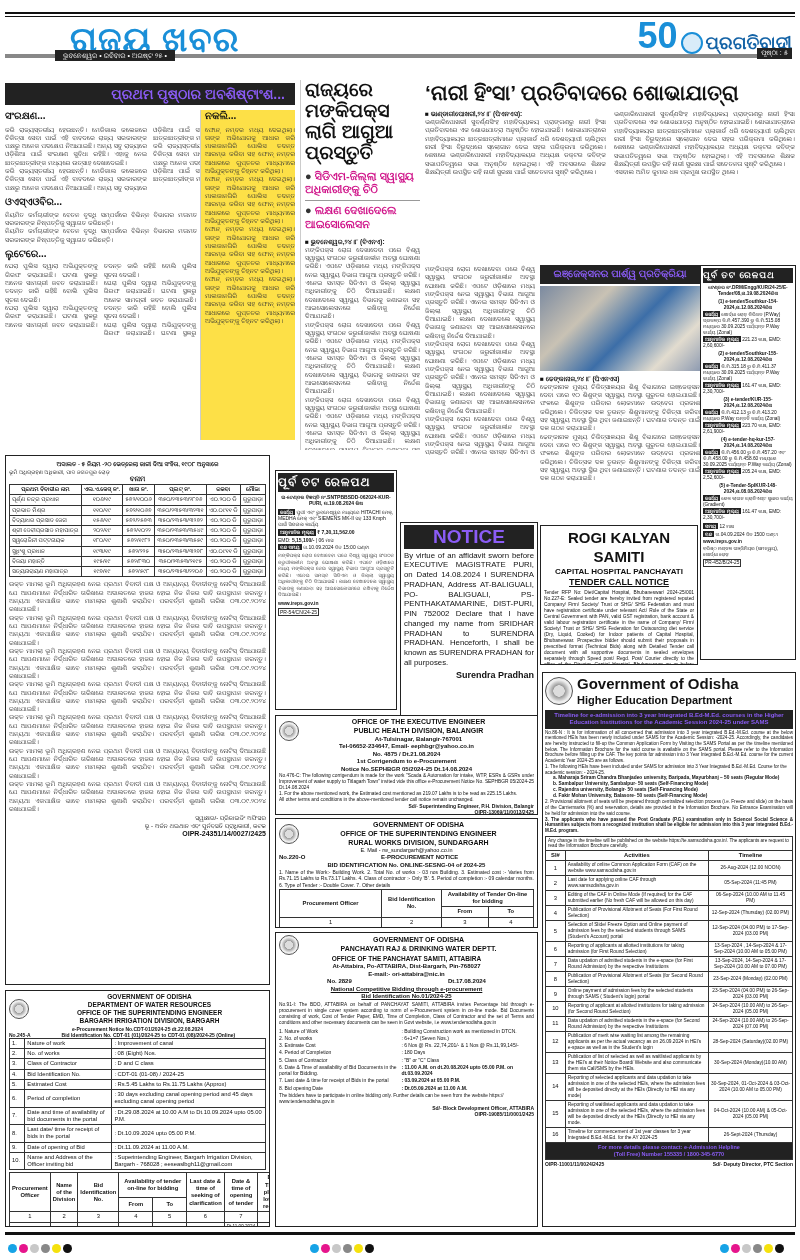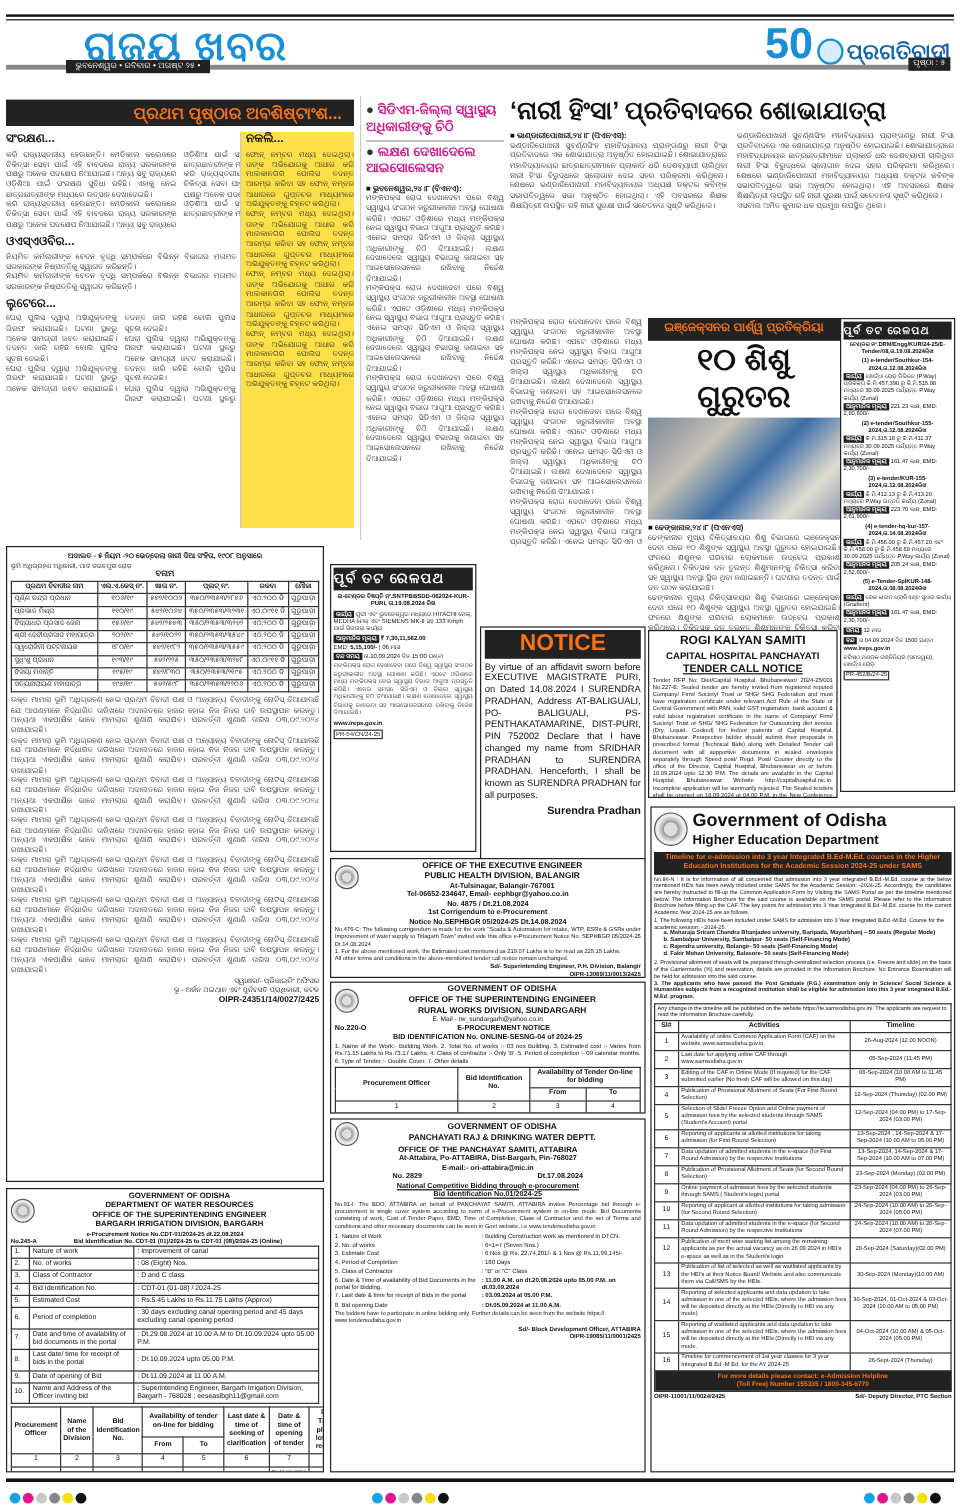--- a/index.html
+++ b/index.html
@@ -9,21 +9,21 @@
 .rule-top2{left:5px;right:5px;top:16px;height:1px;background:#111}
 .section-title{left:70px;top:18px;font-size:34px;font-weight:bold;color:#1a8fd8;letter-spacing:1px}
 .logo{right:8px;top:18px;display:flex;align-items:flex-end;gap:3px}
 .logo-50{font-size:36px;font-weight:bold;color:#1a8fd8;line-height:1}
 .logo-seal{width:22px;height:22px;border-radius:50%;border:2px solid #1a8fd8;background:#d9ecf9}
 .logo-name{font-size:18px;font-weight:bold;color:#1463a6}
 .dateline{left:55px;top:50px;width:120px;height:11px;background:#222;color:#fff;font-size:7px;text-align:center;line-height:11px}
 .greybar{top:54px;height:4px;background:#888}
 .pagebox{right:8px;top:48px;background:#222;color:#fff;font-size:7px;padding:1px 4px}
 .bodytext{color:#333;text-align:justify;font-size:6.4px;line-height:1.3}
-.hdr-black{background:#222;color:#f97316;font-weight:bold}
+.hdr-black{background:#222;color:#8b5cf6;font-weight:bold}
 .box{border:1.5px solid #222;background:#fff}
 table{border-collapse:collapse;width:100%}
 td,th{border:0.6px solid #333;padding:1px 2px;font-size:5.8px;vertical-align:middle}
 th{font-weight:bold;text-align:center}
 .center{text-align:center}
 .b{font-weight:bold}
 .u{text-decoration:underline}
 .rail-hdr{background:#222;color:#fff;font-weight:bold;font-size:12px;text-align:left;padding:2px 0;letter-spacing:1px}
 .rail-lbl{display:inline-block;background:#222;color:#fff;font-size:5px;padding:0 2px;font-weight:bold}
 .reg-dots{display:flex;gap:2px}
@@ -69,39 +69,39 @@
 </div>
 <div class="abs" style="left:200px;top:110px;width:95px;height:330px;overflow:hidden;background:#fde047;padding-left:4px;border-left:1px solid #ccc">
   <div class="b" style="font-size:10px;margin-bottom:3px">ନକଲି...</div>
   <p class="bodytext">ଫୋନ୍ ନମ୍ବର ମଧ୍ୟ ଦେଇଥିଲା। ତାଙ୍କ ଅଭିଯୋଗକୁ ଆଧାର କରି ମାଲକାନଗିରି ପୋଲିସ ତଦନ୍ତ ଆରମ୍ଭ କରିବା ସହ ଫୋନ୍ ନମ୍ବର ଆଧାରରେ ଗୁପ୍ତଚର ମାଧ୍ୟମରେ ଅଭିଯୁକ୍ତଙ୍କୁ ଚିହ୍ନଟ କରିଥିଲା।</p>
   <p class="bodytext">ଫୋନ୍ ନମ୍ବର ମଧ୍ୟ ଦେଇଥିଲା। ତାଙ୍କ ଅଭିଯୋଗକୁ ଆଧାର କରି ମାଲକାନଗିରି ପୋଲିସ ତଦନ୍ତ ଆରମ୍ଭ କରିବା ସହ ଫୋନ୍ ନମ୍ବର ଆଧାରରେ ଗୁପ୍ତଚର ମାଧ୍ୟମରେ ଅଭିଯୁକ୍ତଙ୍କୁ ଚିହ୍ନଟ କରିଥିଲା।</p>
   <p class="bodytext">ଫୋନ୍ ନମ୍ବର ମଧ୍ୟ ଦେଇଥିଲା। ତାଙ୍କ ଅଭିଯୋଗକୁ ଆଧାର କରି ମାଲକାନଗିରି ପୋଲିସ ତଦନ୍ତ ଆରମ୍ଭ କରିବା ସହ ଫୋନ୍ ନମ୍ବର ଆଧାରରେ ଗୁପ୍ତଚର ମାଧ୍ୟମରେ ଅଭିଯୁକ୍ତଙ୍କୁ ଚିହ୍ନଟ କରିଥିଲା।</p>
   <p class="bodytext">ଫୋନ୍ ନମ୍ବର ମଧ୍ୟ ଦେଇଥିଲା। ତାଙ୍କ ଅଭିଯୋଗକୁ ଆଧାର କରି ମାଲକାନଗିରି ପୋଲିସ ତଦନ୍ତ ଆରମ୍ଭ କରିବା ସହ ଫୋନ୍ ନମ୍ବର ଆଧାରରେ ଗୁପ୍ତଚର ମାଧ୍ୟମରେ ଅଭିଯୁକ୍ତଙ୍କୁ ଚିହ୍ନଟ କରିଥିଲା।</p>
 </div>
 
 <div class="abs" style="left:300px;top:80px;width:120px;height:370px;overflow:hidden;border-left:1px solid #ccc;padding-left:4px">
+  <div style="font-size:19px;line-height:1.1;font-weight:bold">ରାଜ୍ୟରେ ମଙ୍କିପକ୍ସ ଲାଗି ଆଗୁଆ ପ୍ରସ୍ତୁତି</div>
   <div style="margin-top:6px;font-size:11px;font-weight:bold;color:#d0158a;border-bottom:1px solid #999;padding-bottom:3px"><span style="color:#333">● </span><span>ସିଡିଏମ-ଜିଲ୍ଲା ସ୍ୱାସ୍ଥ୍ୟ ଅଧିକାରୀଙ୍କୁ ଚିଠି</span></div>
   <div style="margin-top:3px;font-size:11px;font-weight:bold;color:#d0158a"><span style="color:#333">● </span><span>ଲକ୍ଷଣ ଦେଖାଦେଲେ ଆଇସୋଲେସନ</span></div>
   <div class="b" style="margin-top:6px;font-size:6.5px">■ ଭୁବନେଶ୍ୱର,୨୪।୮ (ବିଏନଏ):</div>
   <p class="bodytext">ମଙ୍କିପକ୍ସ ରୋଗ ଦେଖାଦେବା ପରେ ବିଶ୍ୱ ସ୍ୱାସ୍ଥ୍ୟ ସଂଗଠନ ଜରୁରୀକାଳୀନ ଅବସ୍ଥା ଘୋଷଣା କରିଛି। ଏପଟେ ଓଡ଼ିଶାରେ ମଧ୍ୟ ମଙ୍କିପକ୍ସ ନେଇ ସ୍ୱାସ୍ଥ୍ୟ ବିଭାଗ ଆଗୁଆ ପ୍ରସ୍ତୁତି କରିଛି। ଏନେଇ ସମସ୍ତ ସିଡିଏମ ଓ ଜିଲ୍ଲା ସ୍ୱାସ୍ଥ୍ୟ ଅଧିକାରୀଙ୍କୁ ଚିଠି ଦିଆଯାଇଛି। ଲକ୍ଷଣ ଦେଖାଦେଲେ ସ୍ୱାସ୍ଥ୍ୟ ବିଭାଗକୁ ଜଣାଇବା ସହ ଆଇସୋଲେସନରେ ରଖିବାକୁ ନିର୍ଦ୍ଦେଶ ଦିଆଯାଇଛି।</p>
   <p class="bodytext">ମଙ୍କିପକ୍ସ ରୋଗ ଦେଖାଦେବା ପରେ ବିଶ୍ୱ ସ୍ୱାସ୍ଥ୍ୟ ସଂଗଠନ ଜରୁରୀକାଳୀନ ଅବସ୍ଥା ଘୋଷଣା କରିଛି। ଏପଟେ ଓଡ଼ିଶାରେ ମଧ୍ୟ ମଙ୍କିପକ୍ସ ନେଇ ସ୍ୱାସ୍ଥ୍ୟ ବିଭାଗ ଆଗୁଆ ପ୍ରସ୍ତୁତି କରିଛି। ଏନେଇ ସମସ୍ତ ସିଡିଏମ ଓ ଜିଲ୍ଲା ସ୍ୱାସ୍ଥ୍ୟ ଅଧିକାରୀଙ୍କୁ ଚିଠି ଦିଆଯାଇଛି। ଲକ୍ଷଣ ଦେଖାଦେଲେ ସ୍ୱାସ୍ଥ୍ୟ ବିଭାଗକୁ ଜଣାଇବା ସହ ଆଇସୋଲେସନରେ ରଖିବାକୁ ନିର୍ଦ୍ଦେଶ ଦିଆଯାଇଛି।</p>
   <p class="bodytext">ମଙ୍କିପକ୍ସ ରୋଗ ଦେଖାଦେବା ପରେ ବିଶ୍ୱ ସ୍ୱାସ୍ଥ୍ୟ ସଂଗଠନ ଜରୁରୀକାଳୀନ ଅବସ୍ଥା ଘୋଷଣା କରିଛି। ଏପଟେ ଓଡ଼ିଶାରେ ମଧ୍ୟ ମଙ୍କିପକ୍ସ ନେଇ ସ୍ୱାସ୍ଥ୍ୟ ବିଭାଗ ଆଗୁଆ ପ୍ରସ୍ତୁତି କରିଛି। ଏନେଇ ସମସ୍ତ ସିଡିଏମ ଓ ଜିଲ୍ଲା ସ୍ୱାସ୍ଥ୍ୟ ଅଧିକାରୀଙ୍କୁ ଚିଠି ଦିଆଯାଇଛି। ଲକ୍ଷଣ ଦେଖାଦେଲେ ସ୍ୱାସ୍ଥ୍ୟ ବିଭାଗକୁ ଜଣାଇବା ସହ ଆଇସୋଲେସନରେ ରଖିବାକୁ ନିର୍ଦ୍ଦେଶ ଦିଆଯାଇଛି।</p>
 </div>
 
 <div class="abs" style="left:425px;top:80px;width:370px;height:25px;font-size:21px;font-weight:bold;white-space:nowrap">‘ନାରୀ ହିଂସା’ ପ୍ରତିବାଦରେ ଶୋଭାଯାତ୍ରା</div>
 <div class="abs" style="left:425px;top:110px;width:370px;height:150px;overflow:hidden;columns:2;column-gap:8px">
   <div class="b" style="font-size:6.5px">■ ଭାଣ୍ଡାରୀପୋଖରୀ,୨୪।୮ (ପିଏନଏସ):</div>
   <p class="bodytext">ଭଣ୍ଡାରିପୋଖରୀ ସୁବର୍ଣ୍ଣସିଂହ ମହାବିଦ୍ୟାଳୟ ପ୍ରାଙ୍ଗଣରୁ ନାରୀ ହିଂସା ପ୍ରତିବାଦରେ ଏକ ଶୋଭାଯାତ୍ରା ଅନୁଷ୍ଠିତ ହୋଇଯାଇଛି। ଶୋଭାଯାତ୍ରାରେ ମହାବିଦ୍ୟାଳୟର ଛାତ୍ରଛାତ୍ରୀମାନେ ପ୍ଲାକାର୍ଡ ଧରି ଦେଶବ୍ୟାପୀ ଚାଲିଥିବା ନାରୀ ହିଂସା ବିରୁଦ୍ଧରେ ସ୍ଲୋଗାନ ଦେଇ ସହର ପରିକ୍ରମା କରିଥିଲେ। ଶେଷରେ ଭଣ୍ଡାରିପୋଖରୀ ମହାବିଦ୍ୟାଳୟର ଅଧ୍ୟକ୍ଷ ଡକ୍ଟର କବିଙ୍କ ସଭାପତିତ୍ୱରେ ସଭା ଅନୁଷ୍ଠିତ ହୋଇଥିଲା। ଏହି ଅବସରରେ ଶିକ୍ଷକ ଶିକ୍ଷୟିତ୍ରୀ ଉପସ୍ଥିତ ରହି ନାରୀ ସୁରକ୍ଷା ପାଇଁ ସଚେତନତା ସୃଷ୍ଟି କରିଥିଲେ।</p>
   <p class="bodytext">ଭଣ୍ଡାରିପୋଖରୀ ସୁବର୍ଣ୍ଣସିଂହ ମହାବିଦ୍ୟାଳୟ ପ୍ରାଙ୍ଗଣରୁ ନାରୀ ହିଂସା ପ୍ରତିବାଦରେ ଏକ ଶୋଭାଯାତ୍ରା ଅନୁଷ୍ଠିତ ହୋଇଯାଇଛି। ଶୋଭାଯାତ୍ରାରେ ମହାବିଦ୍ୟାଳୟର ଛାତ୍ରଛାତ୍ରୀମାନେ ପ୍ଲାକାର୍ଡ ଧରି ଦେଶବ୍ୟାପୀ ଚାଲିଥିବା ନାରୀ ହିଂସା ବିରୁଦ୍ଧରେ ସ୍ଲୋଗାନ ଦେଇ ସହର ପରିକ୍ରମା କରିଥିଲେ। ଶେଷରେ ଭଣ୍ଡାରିପୋଖରୀ ମହାବିଦ୍ୟାଳୟର ଅଧ୍ୟକ୍ଷ ଡକ୍ଟର କବିଙ୍କ ସଭାପତିତ୍ୱରେ ସଭା ଅନୁଷ୍ଠିତ ହୋଇଥିଲା। ଏହି ଅବସରରେ ଶିକ୍ଷକ ଶିକ୍ଷୟିତ୍ରୀ ଉପସ୍ଥିତ ରହି ନାରୀ ସୁରକ୍ଷା ପାଇଁ ସଚେତନତା ସୃଷ୍ଟି କରିଥିଲେ।</p>
   <p class="bodytext">ଏସବାଲ ଅମିତ କୁମାର ଧଳ ପ୍ରମୁଖ ଉପସ୍ଥିତ ଥିଲେ।</p>
 </div>
 
 <div class="abs" style="left:540px;top:265px;width:160px;height:260px;overflow:hidden">
   <div class="hdr-black" style="font-size:10px;text-align:center;padding:3px 0">ଇଞ୍ଜେକ୍ସନର ପାର୍ଶ୍ୱ ପ୍ରତିକ୍ରିୟା</div>
-  <div style="font-size:26px;font-weight:bold;text-align:center;line-height:1.2">୧୦ ଶିଶୁ ଗୁରୁତର</div>
   <div class="photo" style="height:85px;margin-top:2px"></div>
   <div class="b" style="margin-top:4px;font-size:6.5px">■ ଢେଙ୍କାନାଳ,୨୪।୮ (ପିଏନଏସ)</div>
   <p class="bodytext">ଢେଙ୍କାନାଳ ମୁଖ୍ୟ ଚିକିତ୍ସାଳୟର ଶିଶୁ ବିଭାଗରେ ଇଞ୍ଜେକ୍ସନ ଦେବା ପରେ ୧୦ ଶିଶୁଙ୍କ ସ୍ୱାସ୍ଥ୍ୟ ଅବସ୍ଥା ଗୁରୁତର ହୋଇଯାଇଛି। ଫଳରେ ଶିଶୁଙ୍କ ପରିବାର ଲୋକମାନେ ଉଦ୍‌ବେଗ ପ୍ରକାଶ କରିଥିଲେ। ଚିକିତ୍ସକ ଦଳ ତୁରନ୍ତ ଶିଶୁମାନଙ୍କୁ ଚିକିତ୍ସା କରିବା ସହ ସ୍ୱାସ୍ଥ୍ୟ ଅବସ୍ଥା ସ୍ଥିର ଥିବା ଜଣାଇଛନ୍ତି। ଘଟଣାର ତଦନ୍ତ ପାଇଁ ଦଳ ଗଠନ କରାଯାଇଛି।</p>
   <p class="bodytext">ଢେଙ୍କାନାଳ ମୁଖ୍ୟ ଚିକିତ୍ସାଳୟର ଶିଶୁ ବିଭାଗରେ ଇଞ୍ଜେକ୍ସନ ଦେବା ପରେ ୧୦ ଶିଶୁଙ୍କ ସ୍ୱାସ୍ଥ୍ୟ ଅବସ୍ଥା ଗୁରୁତର ହୋଇଯାଇଛି। ଫଳରେ ଶିଶୁଙ୍କ ପରିବାର ଲୋକମାନେ ଉଦ୍‌ବେଗ ପ୍ରକାଶ କରିଥିଲେ। ଚିକିତ୍ସକ ଦଳ ତୁରନ୍ତ ଶିଶୁମାନଙ୍କୁ ଚିକିତ୍ସା କରିବା ସହ ସ୍ୱାସ୍ଥ୍ୟ ଅବସ୍ଥା ସ୍ଥିର ଥିବା ଜଣାଇଛନ୍ତି। ଘଟଣାର ତଦନ୍ତ ପାଇଁ ଦଳ ଗଠନ କରାଯାଇଛି।</p>
 </div>
 <div class="abs" style="left:425px;top:265px;width:110px;height:190px;overflow:hidden">
   <p class="bodytext">ମଙ୍କିପକ୍ସ ରୋଗ ଦେଖାଦେବା ପରେ ବିଶ୍ୱ ସ୍ୱାସ୍ଥ୍ୟ ସଂଗଠନ ଜରୁରୀକାଳୀନ ଅବସ୍ଥା ଘୋଷଣା କରିଛି। ଏପଟେ ଓଡ଼ିଶାରେ ମଧ୍ୟ ମଙ୍କିପକ୍ସ ନେଇ ସ୍ୱାସ୍ଥ୍ୟ ବିଭାଗ ଆଗୁଆ ପ୍ରସ୍ତୁତି କରିଛି। ଏନେଇ ସମସ୍ତ ସିଡିଏମ ଓ ଜିଲ୍ଲା ସ୍ୱାସ୍ଥ୍ୟ ଅଧିକାରୀଙ୍କୁ ଚିଠି ଦିଆଯାଇଛି। ଲକ୍ଷଣ ଦେଖାଦେଲେ ସ୍ୱାସ୍ଥ୍ୟ ବିଭାଗକୁ ଜଣାଇବା ସହ ଆଇସୋଲେସନରେ ରଖିବାକୁ ନିର୍ଦ୍ଦେଶ ଦିଆଯାଇଛି।</p>
   <p class="bodytext">ମଙ୍କିପକ୍ସ ରୋଗ ଦେଖାଦେବା ପରେ ବିଶ୍ୱ ସ୍ୱାସ୍ଥ୍ୟ ସଂଗଠନ ଜରୁରୀକାଳୀନ ଅବସ୍ଥା ଘୋଷଣା କରିଛି। ଏପଟେ ଓଡ଼ିଶାରେ ମଧ୍ୟ ମଙ୍କିପକ୍ସ ନେଇ ସ୍ୱାସ୍ଥ୍ୟ ବିଭାଗ ଆଗୁଆ ପ୍ରସ୍ତୁତି କରିଛି। ଏନେଇ ସମସ୍ତ ସିଡିଏମ ଓ ଜିଲ୍ଲା ସ୍ୱାସ୍ଥ୍ୟ ଅଧିକାରୀଙ୍କୁ ଚିଠି ଦିଆଯାଇଛି। ଲକ୍ଷଣ ଦେଖାଦେଲେ ସ୍ୱାସ୍ଥ୍ୟ ବିଭାଗକୁ ଜଣାଇବା ସହ ଆଇସୋଲେସନରେ ରଖିବାକୁ ନିର୍ଦ୍ଦେଶ ଦିଆଯାଇଛି।</p>
   <p class="bodytext">ମଙ୍କିପକ୍ସ ରୋଗ ଦେଖାଦେବା ପରେ ବିଶ୍ୱ ସ୍ୱାସ୍ଥ୍ୟ ସଂଗଠନ ଜରୁରୀକାଳୀନ ଅବସ୍ଥା ଘୋଷଣା କରିଛି। ଏପଟେ ଓଡ଼ିଶାରେ ମଧ୍ୟ ମଙ୍କିପକ୍ସ ନେଇ ସ୍ୱାସ୍ଥ୍ୟ ବିଭାଗ ଆଗୁଆ ପ୍ରସ୍ତୁତି କରିଛି। ଏନେଇ ସମସ୍ତ ସିଡିଏମ ଓ ଜିଲ୍ଲା ସ୍ୱାସ୍ଥ୍ୟ ଅଧିକାରୀଙ୍କୁ ଚିଠି ଦିଆଯାଇଛି। ଲକ୍ଷଣ ଦେଖାଦେଲେ ସ୍ୱାସ୍ଥ୍ୟ ବିଭାଗକୁ ଜଣାଇବା ସହ ଆଇସୋଲେସନରେ ରଖିବାକୁ ନିର୍ଦ୍ଦେଶ ଦିଆଯାଇଛି।</p>
 </div>
@@ -137,21 +137,21 @@
       </div>
     </div>
   <div style="font-size:4.8px;margin-top:2px"><span class="rail-lbl">ସମୟ</span> <span>12 ମାସ</span></div>
   <div style="font-size:4.8px;margin-top:1px"><span class="rail-lbl">ବନ୍ଦ</span> <span>ତା.04.09.2024 ଦିନ 1500 ଘଣ୍ଟା</span></div>
   <div style="font-size:4.8px;margin-top:1px" class="b">www.ireps.gov.in</div>
   <div style="font-size:4.8px;margin-top:1px">ବରିଷ୍ଠ ମଣ୍ଡଳ ଇଞ୍ଜିନିୟର (ସମନ୍ୱୟ), ଖୋର୍ଦ୍ଧା ରୋଡ଼</div>
   <div style="font-size:4.8px;border:0.5px solid #333;display:inline-block;padding:0 1px">PR-452/B/24-25</div>
 </div>
 
 <div class="abs box" style="left:540px;top:525px;width:158px;height:140px;overflow:hidden;padding:3px">
-  <div class="center b" style="font-size:10px">ROGI KALYAN SAMITI</div>
+  <div class="center b" style="font-size:15px">ROGI KALYAN SAMITI</div>
   <div class="center b" style="font-size:8px">CAPITAL HOSPITAL PANCHAYATI</div>
   <div class="center b u" style="font-size:9px">TENDER CALL NOTICE</div>
   <p style="font-size:4.8px;text-align:justify;margin-top:2px">Tender RFP No: Diet/Capital Hospital, Bhubaneswar/ 2024-25/001 No.227-E: Sealed tender are hereby invited from registered reputed Company/ Firm/ Society/ Trust or SHG/ SHG Federation and must have registration certificate under relevant Act/ Rule of the State or Central Government with PAN, valid GST registration, bank account &amp; valid labour registration certificate in the name of Company/ Firm/ Society/ Trust or SHG/ SHG Federation for Outsourcing diet service (Dry, Liquid, Cooked) for Indoor patients of Capital Hospital, Bhubaneswar. Prospective bidder should submit their proposals in prescribed format (Technical Bids) along with Detailed Tender call document with all supportive documents in sealed envelopes separately through Speed post/ Regd. Post/ Courier directly to the office of the Director, Capital Hospital, Bhubaneswar on or before 18.09.2024 upto 12.30 P.M. The details are available in the Capital Hospital, Bhubaneswar Website http://capitalhospital.nic.in. Incomplete application will be summarily rejected. The Sealed tenders shall be opened on 18.09.2024 at 04.00 P.M. in the New Conference Hall, Administrative Block, Capital Hospital, Bhubaneswar. The authority reserves the right to reject any or all tender without assigning any reason thereof.</p>
 
 </div>
 
 <div class="abs box" style="left:5px;top:455px;width:265px;height:530px;overflow:hidden;padding:3px">
   <div class="b center" style="font-size:6px;margin-top:2px">ଅଦାଲତ - ୫ ନିୟମ -୨୦ ଭେତ୍ରେଲା ଜାରୀ ଦିଆ ସଂହିତା, ୧୯୦୮ ଅନୁସାରେ</div>
   <div style="font-size:5.5px">ଭୂମି ଅଧିଗ୍ରହଣ ଅଧିକାରୀ, ପାଦ ଜଗତପୁର ରୋଡ଼</div>
   <div class="b center" style="font-size:7px">ବନାମ</div>

